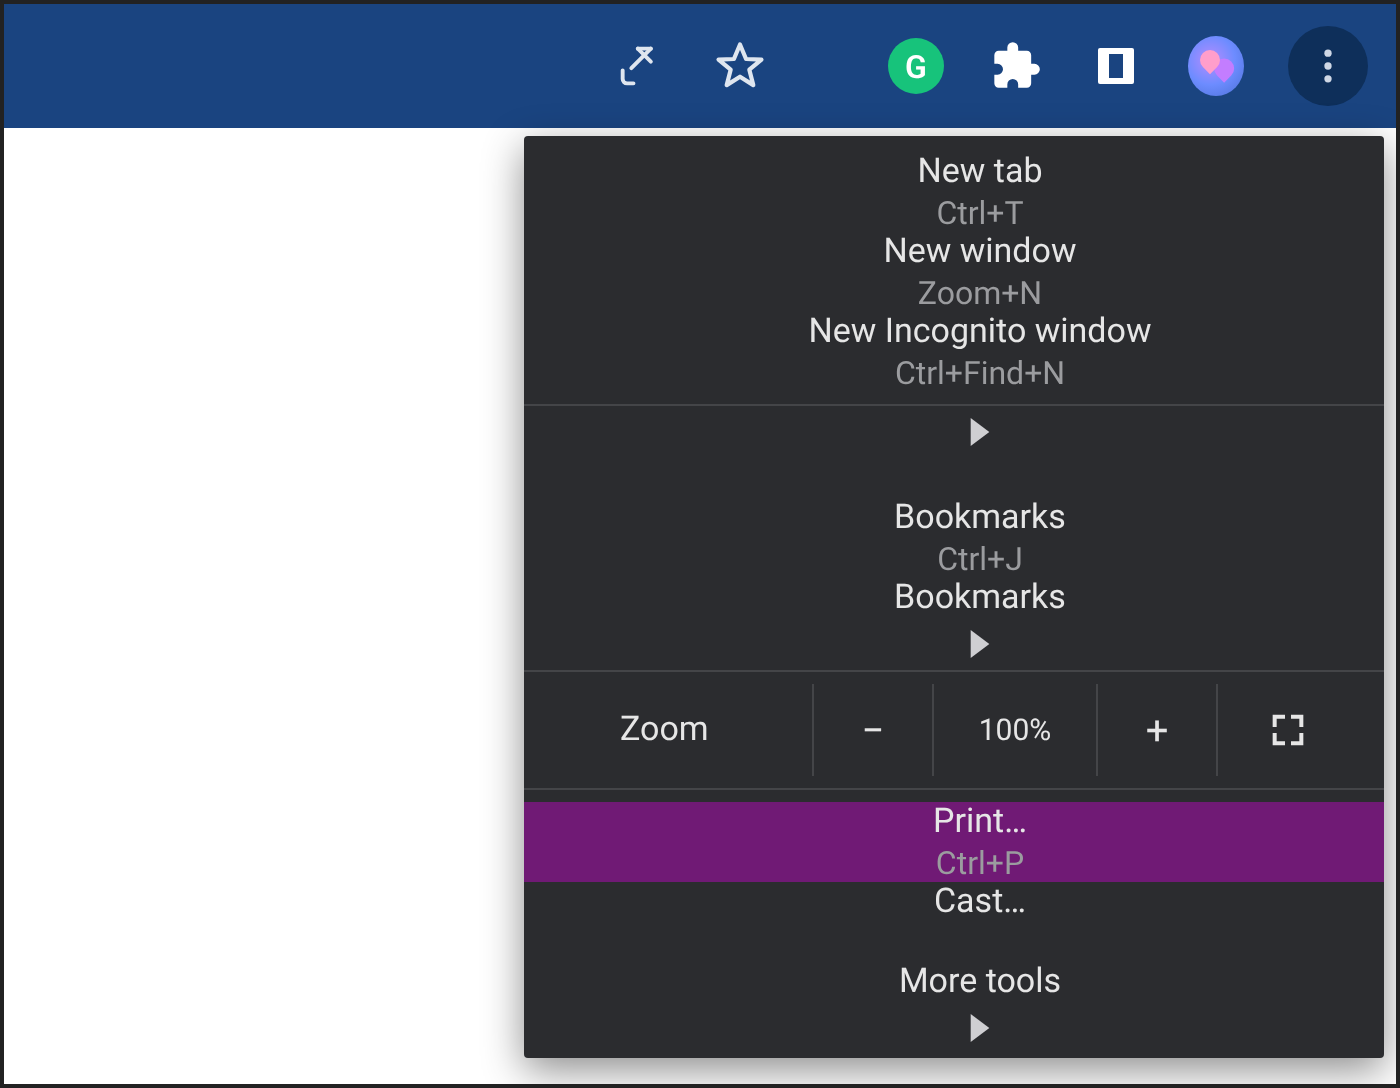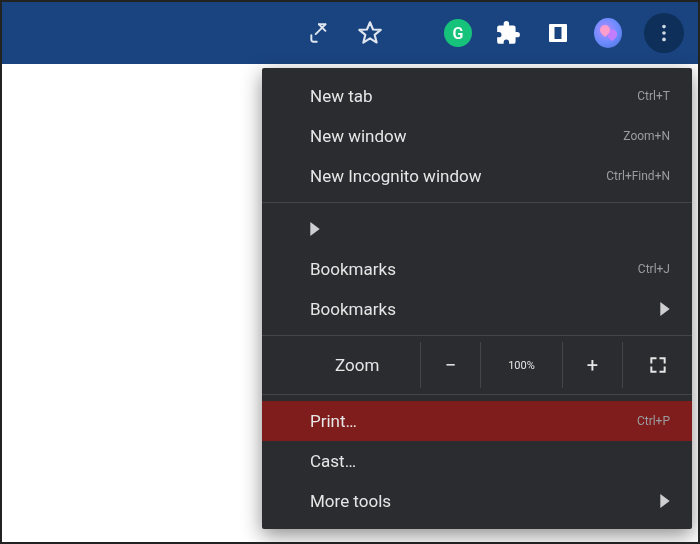--- a/index.html
+++ b/index.html
@@ -74,48 +74,49 @@
     padding-top: 8px;
     padding-bottom: 8px;
   }
   .mi {
     display: flex;
     align-items: center;
     height: 40px;
     padding: 0 22px 0 48px;
     cursor: pointer;
     position: relative;
+    flex-direction: column;
   }
   .mi .label { flex: 1; }
-  .mi .shortcut { color: #9b9c9f; font-size: 12px; }
+  .mi .shortcut { color: #9b9c9f; font-size: 16px; }
   .mi .chev { color: #cfcfd2; }
-  .mi.hover { background: #7f1d1d; }
+  .mi.hover { background: #701a75; }
   .sep { height: 1px; background: #444548; margin: 6px 0; }
   .zoom-row {
     display: flex;
     align-items: center;
     height: 46px;
     padding-left: 48px;
   }
-  .zoom-row .zlabel { width: 96px; margin-left: 25px; }
+  .zoom-row .zlabel { width: 96px; }
   .zoom-cell {
     flex: 0 0 60px;
     height: 100%;
     display:flex; align-items:center; justify-content:center;
     border-left: 1px solid #444548;
     font-size: 20px;
     color:#e6e6e6;
     cursor:pointer;
   }
   .zoom-val {
     flex: 0 0 82px;
     height:100%;
     display:flex; align-items:center; justify-content:center;
     border-left: 1px solid #444548;
-    font-size:11px;
+    font-size:15px;
   }
   .fs-cell {
     flex: 0 0 70px;
     height:100%;
     display:flex; align-items:center; justify-content:center;
     border-left: 1px solid #444548;
     cursor:pointer;
   }
   svg { display:block; }
 </style>

